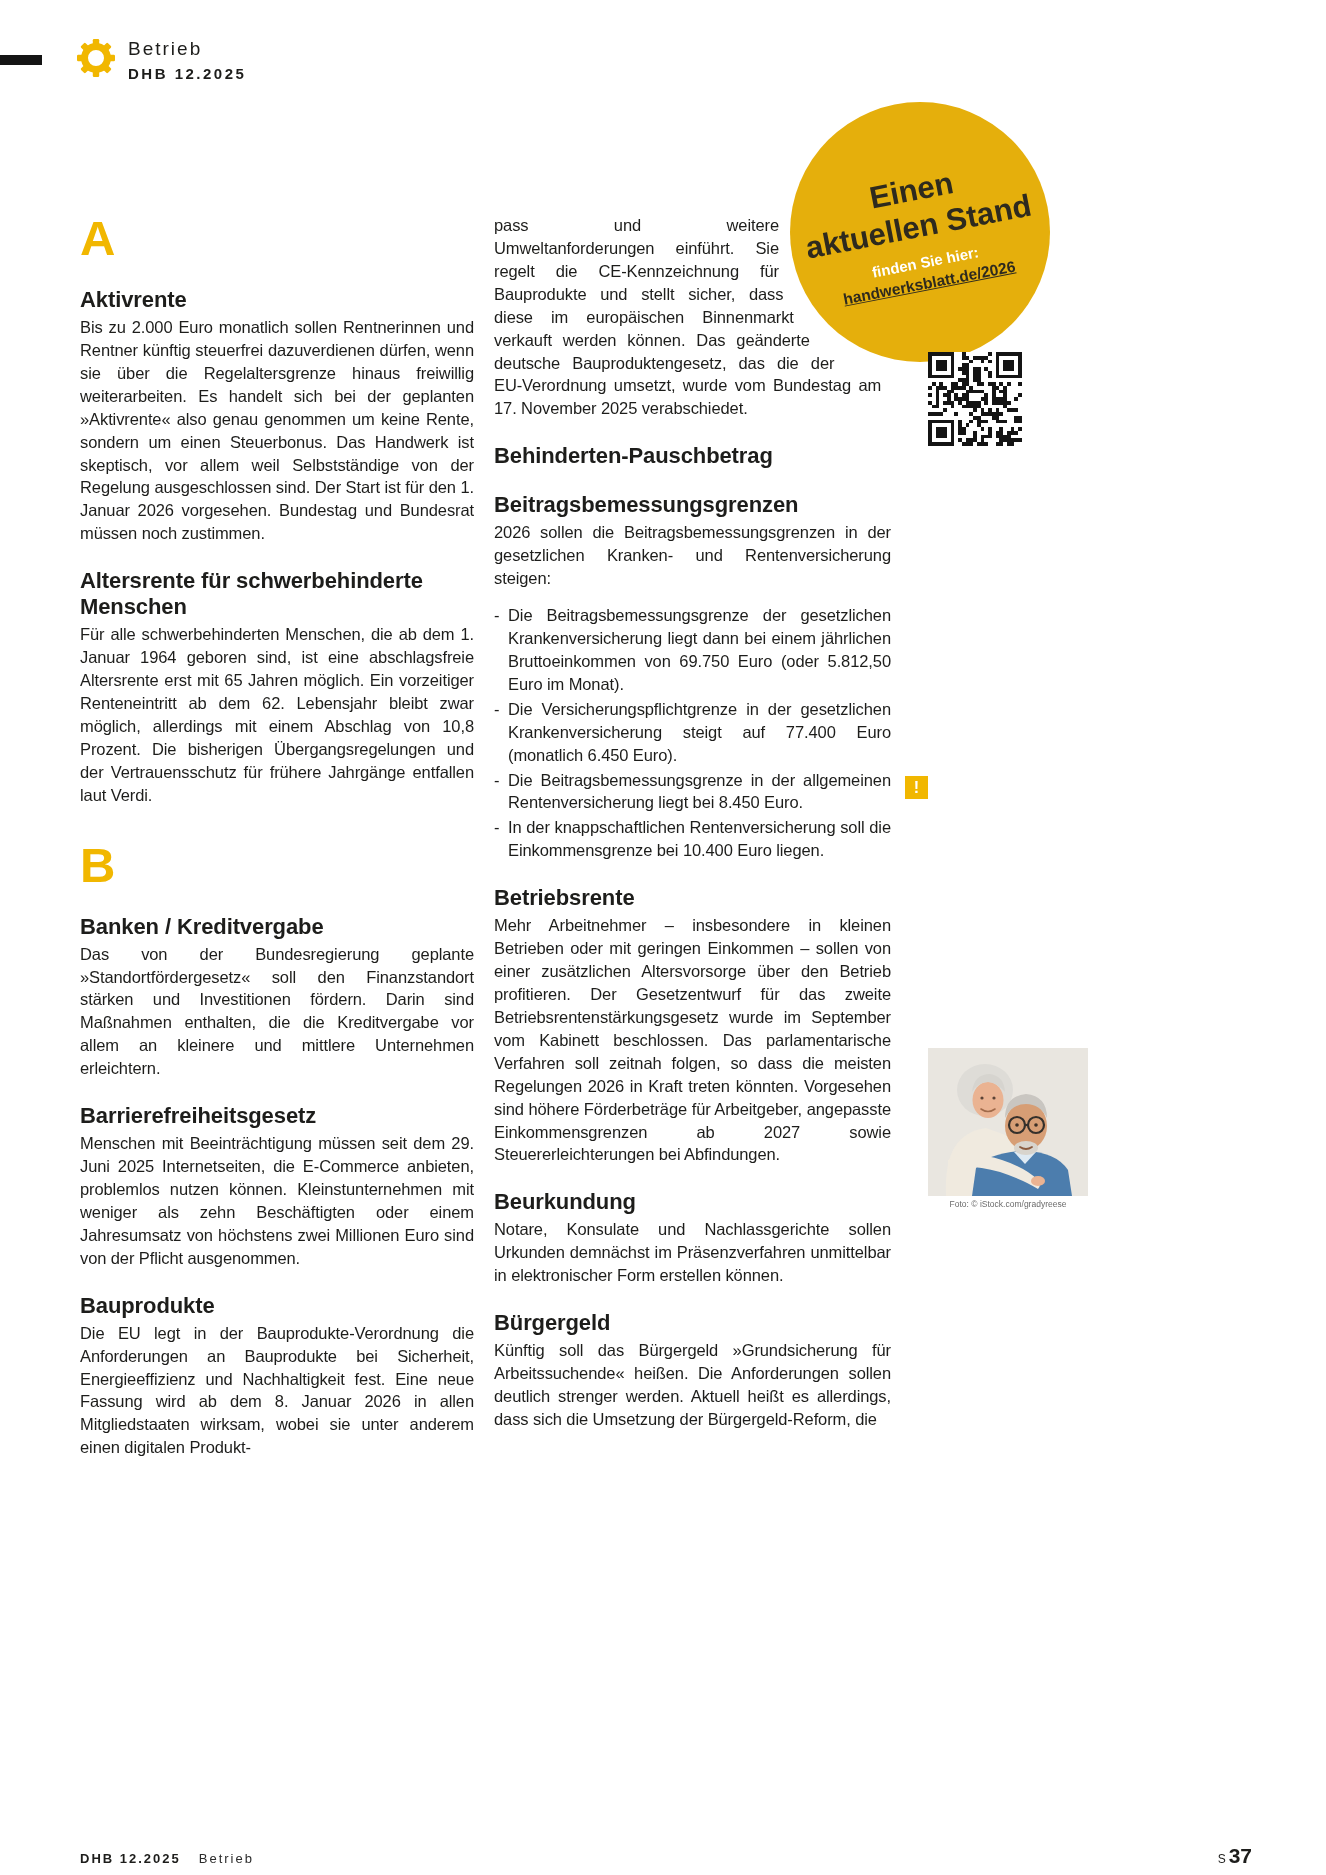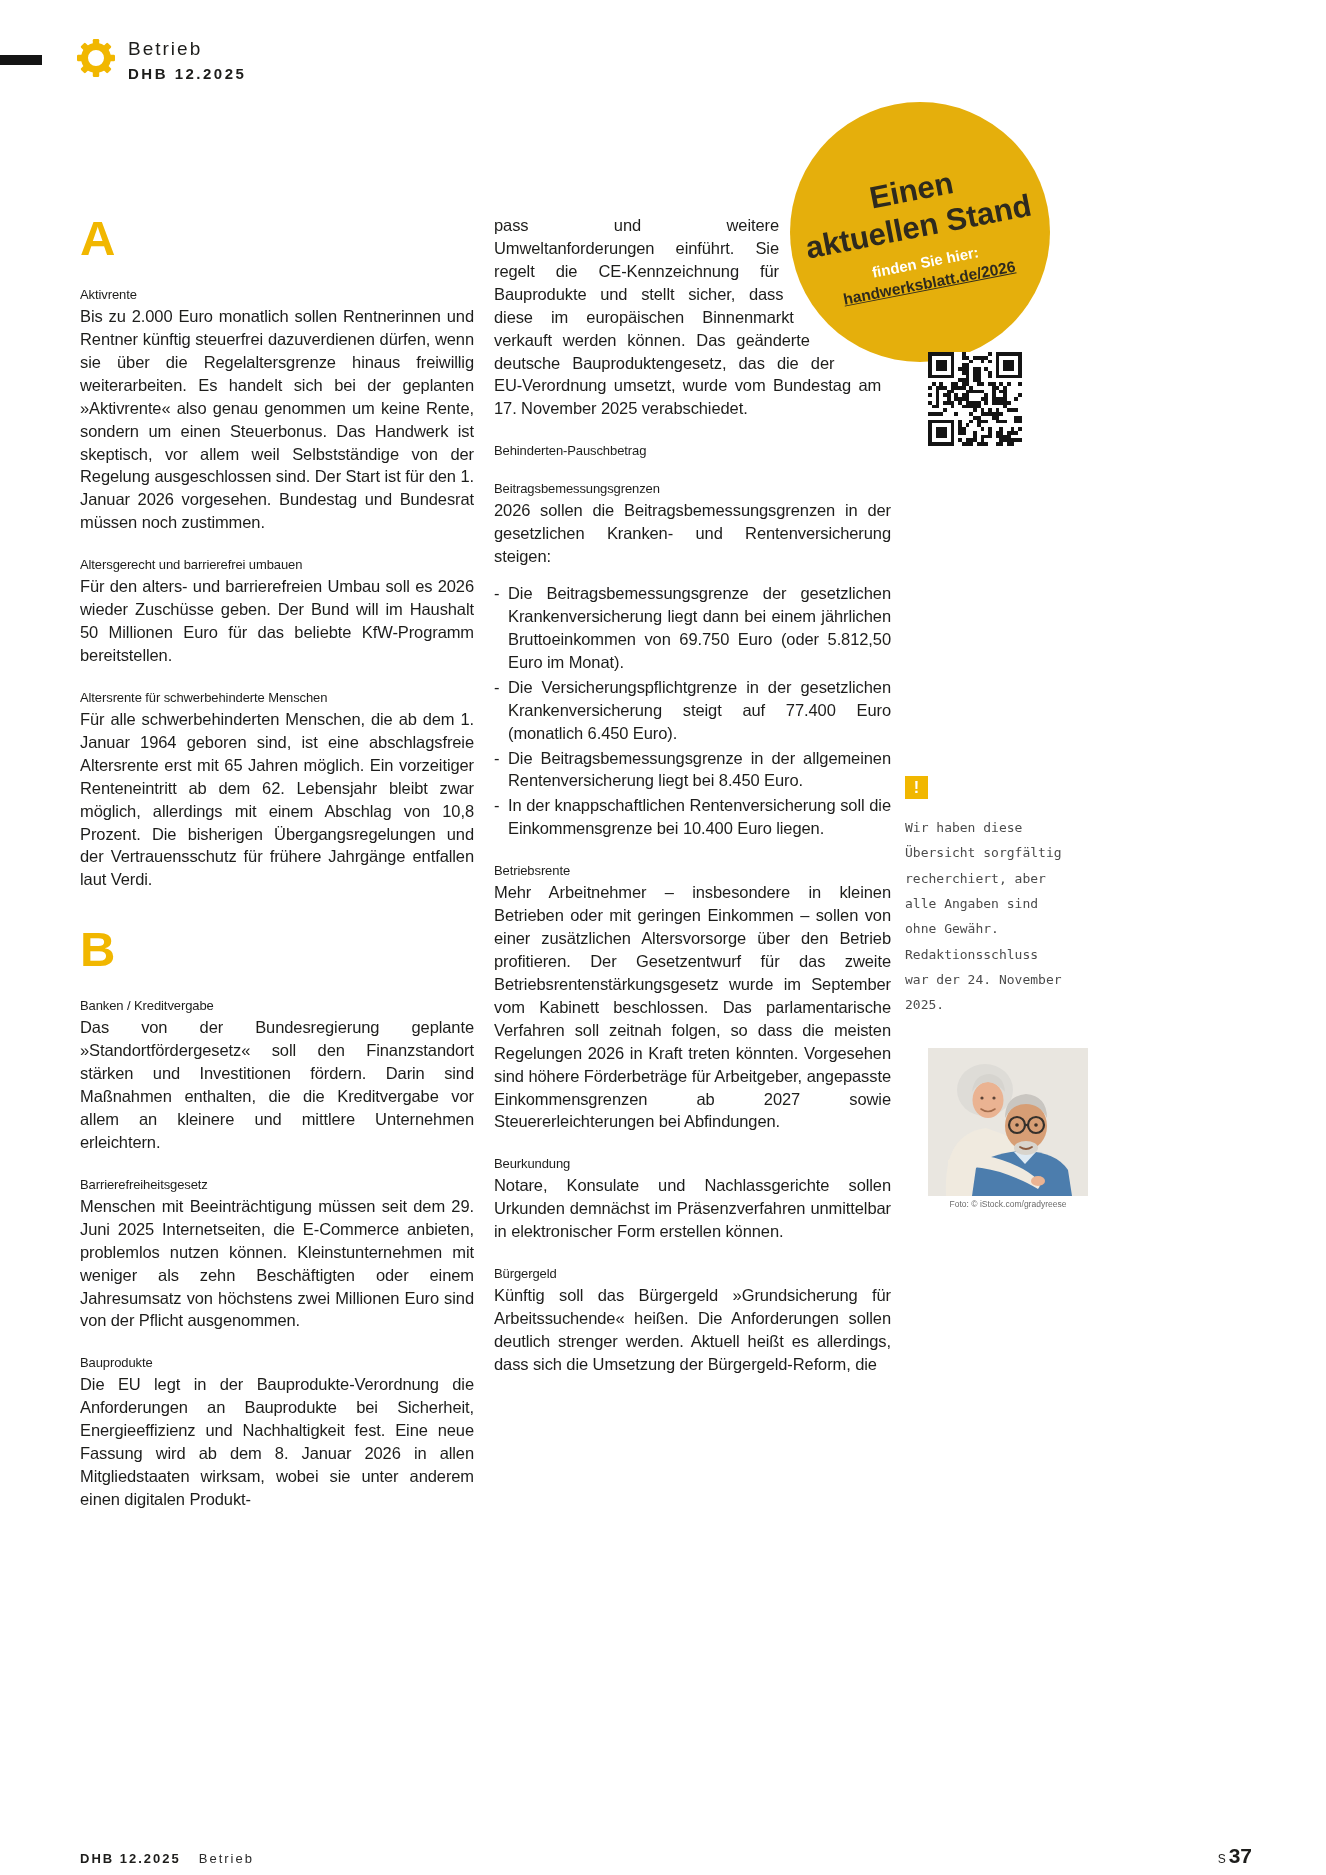--- a/index.html
+++ b/index.html
@@ -17,21 +17,21 @@
   .accent-stroke { stroke:var(--accent,#F1B700); }
   .header-text .section { font-size:19px; letter-spacing:2px; color:#1d1d1b; }
   .header-text .issue { font-size:15px; font-weight:bold; letter-spacing:2.5px; margin-top:5px; }
   
   .col { position:absolute; top:198px; width:394px; }
   .col1 { left:80px; }
   .col2 { left:494px; width:397px; }
   .big-letter { font-size:49px; font-weight:bold; color:var(--accent,#F1B700); line-height:1; margin:0 0 24px; }
   .big-letter.letter-b { margin-top:34px; }
   .entry { margin-bottom:23px; }
-  .entry-title { font-size:13px; font-weight:normal; margin-bottom:3px; letter-spacing:-0.1px; }
+  .entry-title { font-size:22px; font-weight:bold; margin-bottom:3px; letter-spacing:-0.1px; }
   .entry-body, .cont, .li-text, .entry-intro {
     font-size:16.5px; line-height:1.39; letter-spacing:-0.1px; text-align:justify; color:#1d1d1b;
   }
   .cont { margin-bottom:23px; }
   .entry-intro { margin-bottom:12px; }
   .blist { list-style:none; margin-top:14px; }
   .blist li { display:flex; margin-bottom:2px; }
   .blist .marker { flex:0 0 14px; font-size:16.5px; line-height:1.39; }
   .blist .li-text { flex:1; }
   
@@ -100,24 +100,20 @@
   </header>
 
   <main class="col col1">
     <div class="big-letter">A</div>
 
     <section class="entry">
       <h3 class="entry-title">Aktivrente</h3>
       <p class="entry-body">Bis zu 2.000 Euro monatlich sollen Rentnerinnen und Rentner künftig steuerfrei dazuverdienen dürfen, wenn sie über die Regelaltersgrenze hinaus freiwillig weiterarbeiten. Es handelt sich bei der geplanten »Aktivrente« also genau genommen um keine Rente, sondern um einen Steuerbonus. Das Handwerk ist skeptisch, vor allem weil Selbstständige von der Regelung ausgeschlossen sind. Der Start ist für den 1. Januar 2026 vorgesehen. Bundestag und Bundesrat müssen noch zustimmen.</p>
     </section>
 
-    <section class="entry">
-      <h3 class="entry-title">Altersgerecht und barrierefrei umbauen</h3>
-      <p class="entry-body">Für den alters- und barrierefreien Umbau soll es 2026 wieder Zuschüsse geben. Der Bund will im Haushalt 50 Millionen Euro für das beliebte KfW-Programm bereitstellen.</p>
-    </section>
 
     <section class="entry">
       <h3 class="entry-title">Altersrente für schwerbehinderte Menschen</h3>
       <p class="entry-body">Für alle schwerbehinderten Menschen, die ab dem 1. Januar 1964 geboren sind, ist eine abschlagsfreie Altersrente erst mit 65 Jahren möglich. Ein vorzeitiger Renteneintritt ab dem 62. Lebensjahr bleibt zwar möglich, allerdings mit einem Abschlag von 10,8 Prozent. Die bisherigen Übergangsregelungen und der Vertrauensschutz für frühere Jahrgänge entfallen laut Verdi.</p>
     </section>
 
     <div class="big-letter letter-b">B</div>
 
     <section class="entry">
       <h3 class="entry-title">Banken / Kreditvergabe</h3>
@@ -403,21 +399,20 @@
         <rect fill="#fff" x="76" y="4" width="20" height="20"></rect>
         <rect x="80" y="8" width="12" height="12"></rect>
         <rect x="0" y="72" width="28" height="28"></rect>
         <rect fill="#fff" x="4" y="76" width="20" height="20"></rect>
         <rect x="8" y="80" width="12" height="12"></rect>
       </g>
     </svg>
 
   <aside class="note">
     <div class="note-icon">!</div>
-    <p class="note-text">Wir haben diese Übersicht sorgfältig recherchiert, aber alle Angaben sind ohne Gewähr. Redaktionsschluss war der 24. November 2025.</p>
   </aside>
 
   <figure class="photo">
     <svg viewBox="0 0 160 148" aria-hidden="true">
       <rect width="160" height="148" fill="#e9e6e0"></rect>
 
       <path d="M18 148 C16 104 30 84 58 80 L86 90 L88 148 Z" fill="#f0eadf"></path>
 
       <ellipse cx="57" cy="42" rx="28" ry="26" fill="#dedcd7"></ellipse>
 

